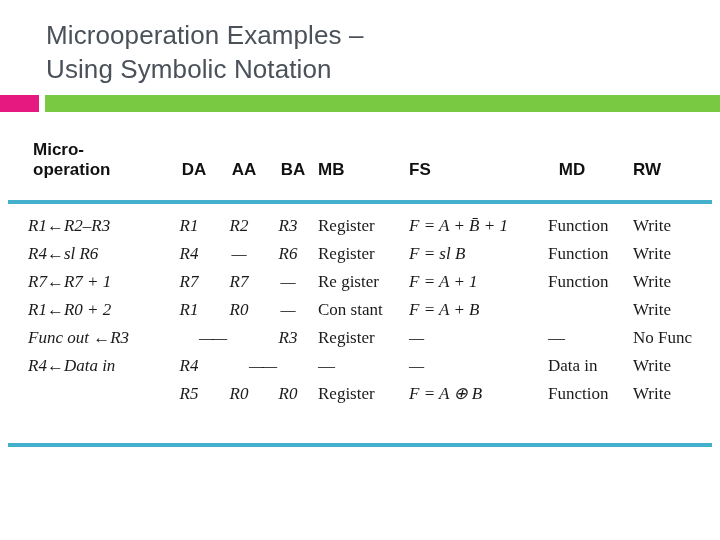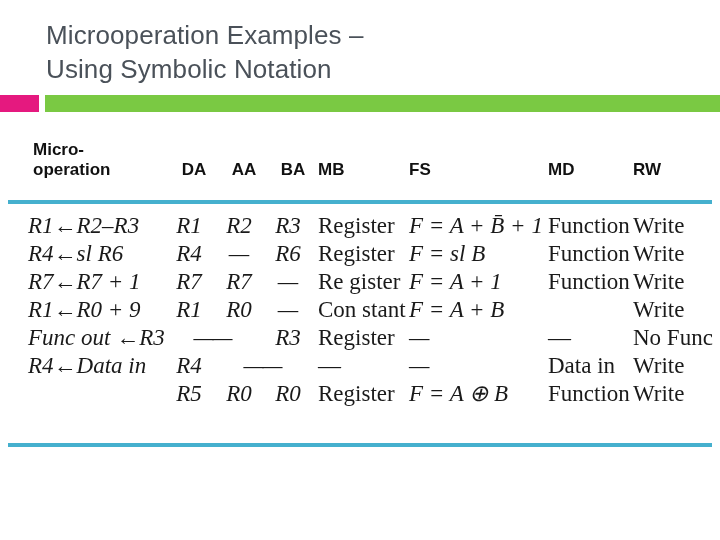--- a/index.html
+++ b/index.html
@@ -72,21 +72,21 @@
     font-weight: bold;
     line-height: 20px;
     white-space: pre-line;
   }
   #head-microop { left: 33px;  top: 8px;  width: 150px; }
   #head-da      { left: 172px; top: 28px; width: 44px; text-align: center; }
   #head-aa      { left: 222px; top: 28px; width: 44px; text-align: center; }
   #head-ba      { left: 271px; top: 28px; width: 44px; text-align: center; }
   #head-mb      { left: 318px; top: 28px; width: 58px; text-align: left; }
   #head-fs      { left: 409px; top: 28px; width: 44px; text-align: left; }
-  #head-md      { left: 548px; top: 28px; width: 48px; text-align: left; }
+  #head-md      { left: 548px; top: 28px; width: 48px; text-align: center; }
   #head-rw      { left: 633px; top: 28px; width: 48px; text-align: left; }
 
   .rule {
     position: absolute;
     left: 8px;
     width: 704px;
     height: 4px;
     background: #45b0ce;
   }
   #rule-top    { top: 68px; }
@@ -100,21 +100,21 @@
   }
   .data-row {
     position: relative;
     height: 28px;
   }
   .cell {
     position: absolute;
     top: 0;
     color: #1a1a1a;
     font-family: "Liberation Serif", serif;
-    font-size: 23px;
+    font-size: 17px;
     line-height: 28px;
     white-space: nowrap;
   }
   .cell.italic { font-style: italic; }
 
   .c-microop { left: 28px;  width: 160px; text-align: left; }
   .c-da      { left: 166px; width: 46px;  text-align: center; }
   .c-aa      { left: 216px; width: 46px;  text-align: center; }
   .c-ba      { left: 265px; width: 46px;  text-align: center; }
   .c-mb      { left: 318px; width: 86px;  text-align: left; }
@@ -179,21 +179,21 @@
         <div class="cell c-microop italic">R7←R7 + 1</div>
         <div class="cell c-da italic">R7</div>
         <div class="cell c-aa italic">R7</div>
         <div class="cell c-ba italic">—</div>
         <div class="cell c-mb">Re gister</div>
         <div class="cell c-fs italic">F = A + 1</div>
         <div class="cell c-md">Function</div>
         <div class="cell c-rw">Write</div>
       </div>
       <div class="data-row">
-        <div class="cell c-microop italic">R1←R0 + 9</div>
+        <div class="cell c-microop italic">R1←R0 + 2</div>
         <div class="cell c-da italic">R1</div>
         <div class="cell c-aa italic">R0</div>
         <div class="cell c-ba italic">—</div>
         <div class="cell c-mb">Con stant</div>
         <div class="cell c-fs italic">F = A + B</div>
         <div class="cell c-rw">Write</div>
       </div>
       <div class="data-row">
         <div class="cell c-microop italic">Func out ←R3</div>
         <div class="cell c-da italic c-span-dash wide">——</div>

